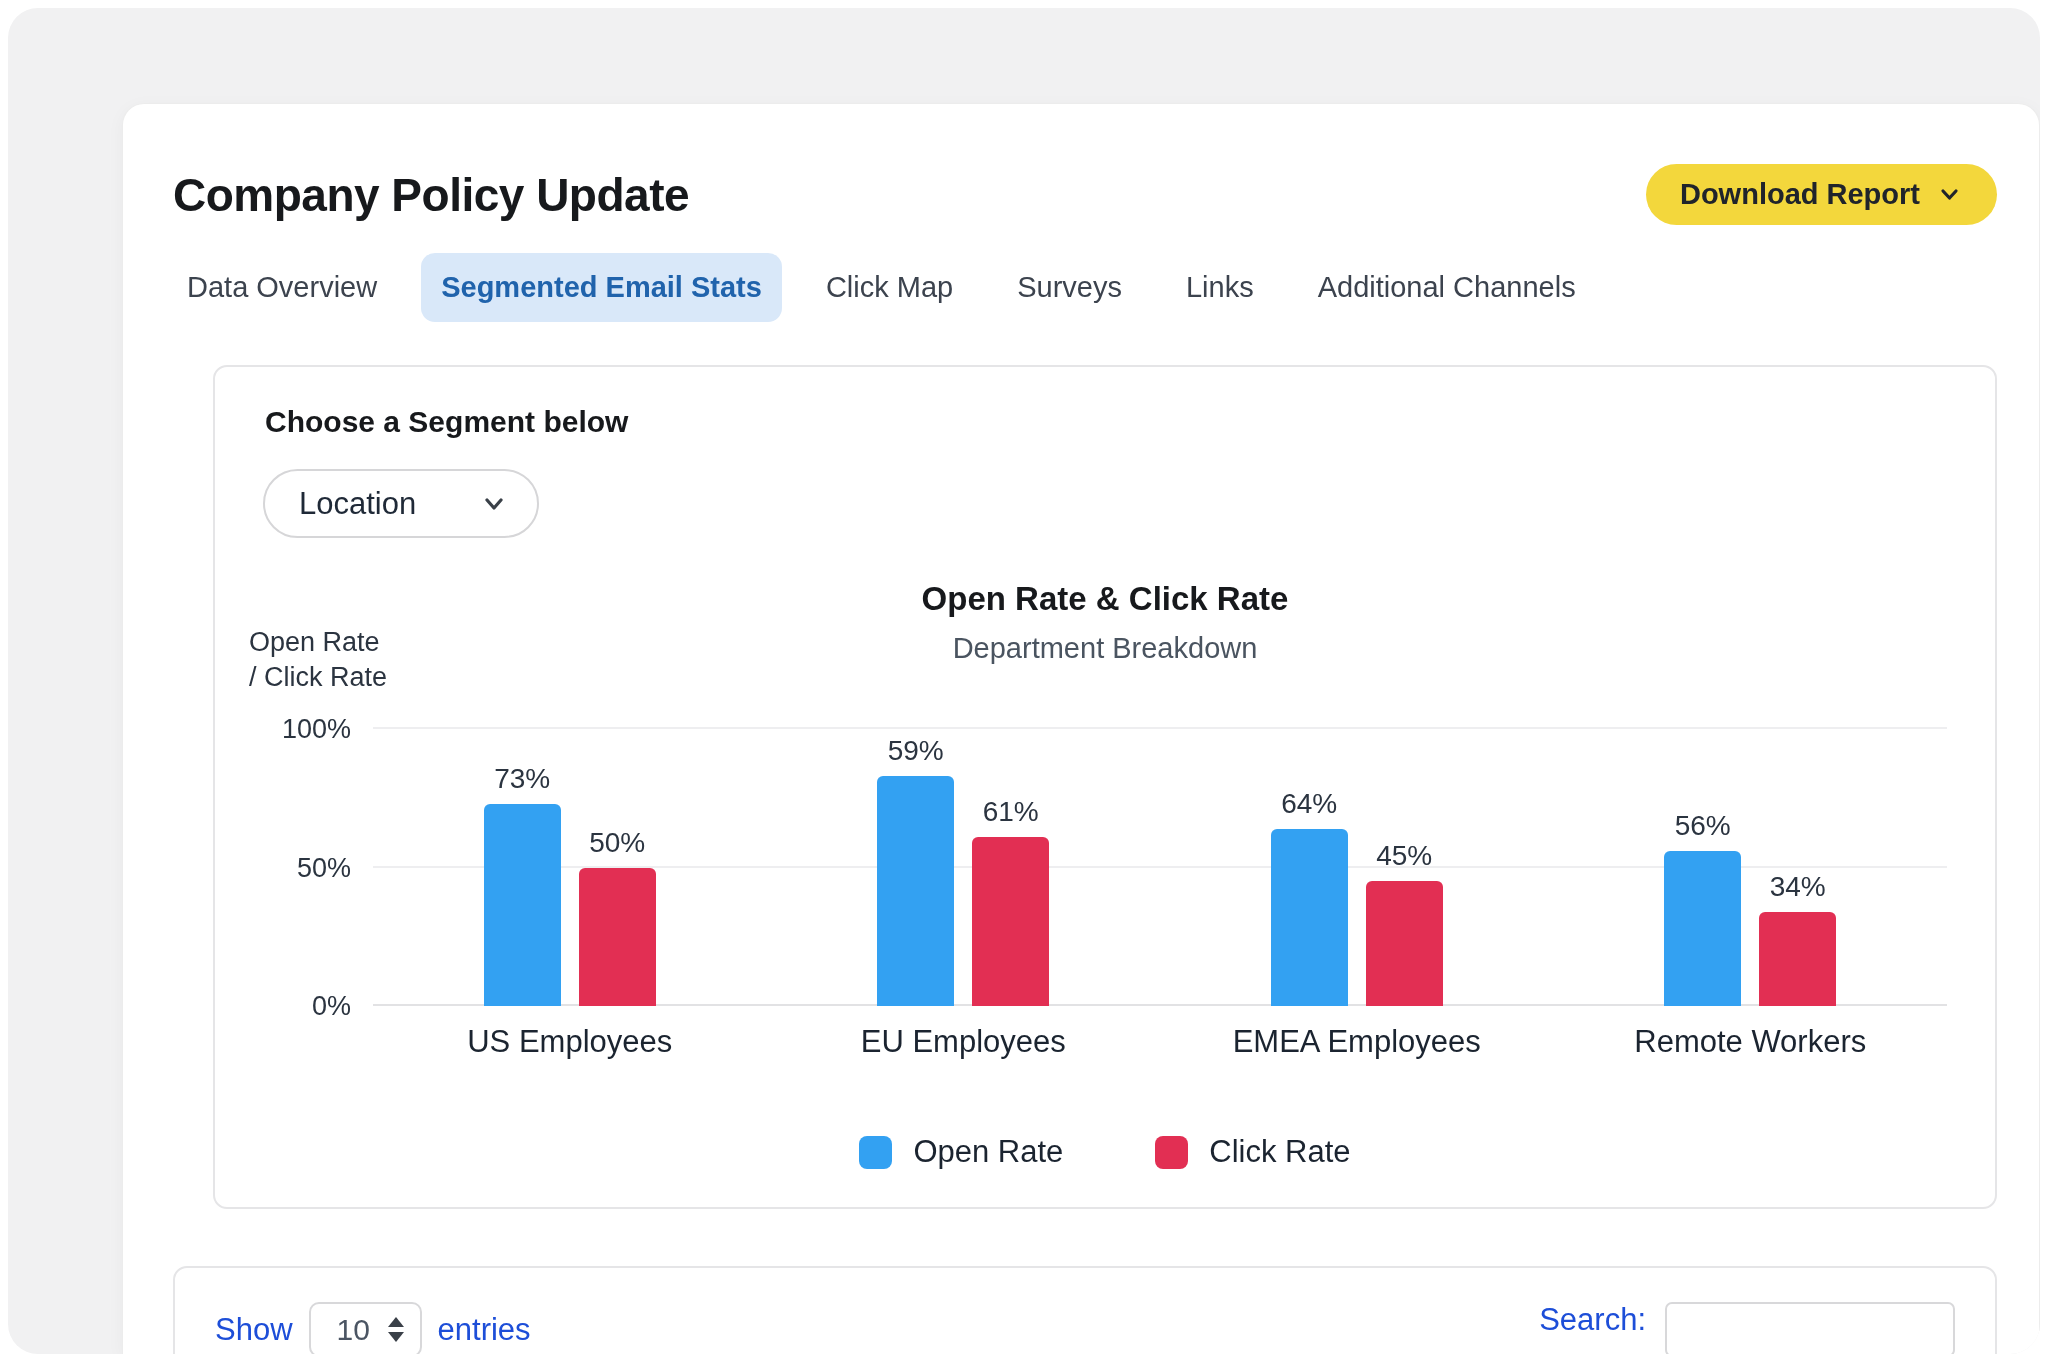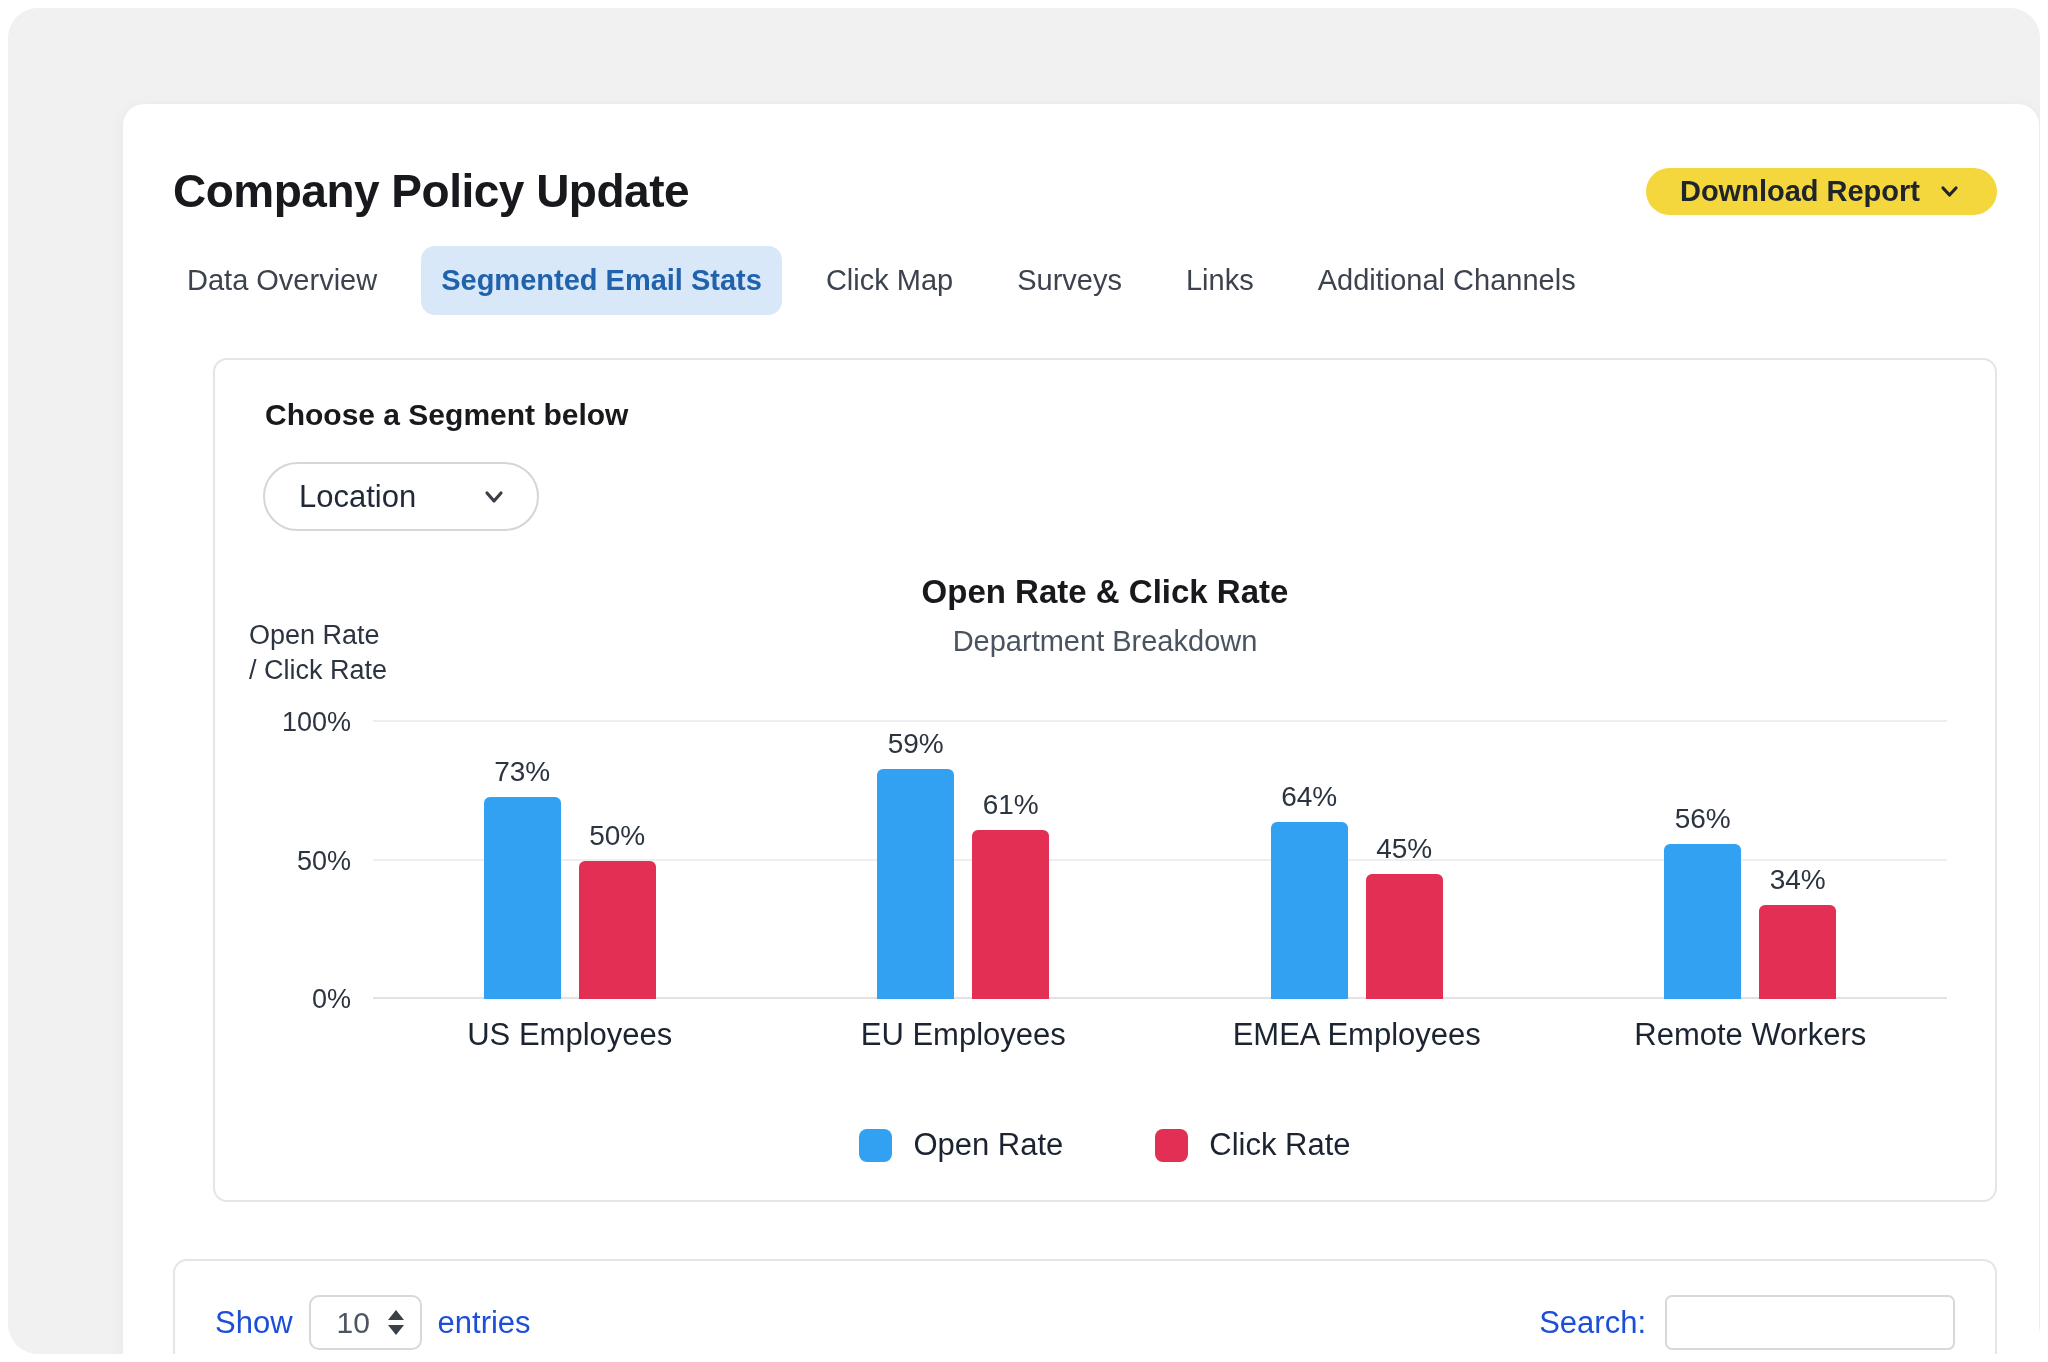--- a/index.html
+++ b/index.html
@@ -23,21 +23,21 @@
   }
   .win-inner { padding: 60px 42px 0 50px; }
 
   
   .header { display: flex; align-items: center; justify-content: space-between; }
   .page-title { font-size: 46px; font-weight: 700; color: #17191c; letter-spacing: -0.5px; }
   .dl-btn {
     display: flex; align-items: center; gap: 16px;
     background: #f3d73c; color: #20242b;
     border: none; border-radius: 32px;
-    height: 47px; padding: 0 34px;
+    height: 61px; padding: 0 34px;
     font-family: inherit; font-size: 29px; font-weight: 700;
     cursor: pointer;
   }
   .dl-btn svg { display: block; }
 
   
   .tabs { display: flex; align-items: center; gap: 24px; margin-top: 28px; margin-left: -6px; }
   .tab {
     font-size: 29px; font-weight: 500; color: #3c434e;
     padding: 18px 20px; border-radius: 14px; white-space: nowrap; cursor: pointer;
@@ -107,21 +107,21 @@
   .entries-select {
     width: 113px; height: 55px; border: 2px solid #d8d8da; border-radius: 10px;
     display: flex; align-items: center; justify-content: space-between;
     padding: 0 16px 0 26px; cursor: pointer; background: #fff;
   }
   .entries-select .num { font-size: 30px; color: #4b5563; }
   .updown { display: flex; flex-direction: column; gap: 5px; }
   .updown i { display: block; width: 0; height: 0; border-left: 8px solid transparent; border-right: 8px solid transparent; }
   .updown .up { border-bottom: 10px solid #3a4048; }
   .updown .down { border-top: 10px solid #3a4048; }
-  .controls-right { display: flex; align-items: center; gap: 19px; }
+  .controls-right { display: flex; gap: 19px; }
   .search-input {
     width: 290px; height: 55px; border: 2px solid #d8d8da; border-radius: 7px;
     font-family: inherit; font-size: 29px; color: #1f2937; padding: 0 16px; outline: none;
   }
   .chev { stroke: currentColor; fill: none; stroke-width: 3.2; stroke-linecap: round; stroke-linejoin: round; }
 </style>
 </head>
 <body>
 
 <div class="canvas">

